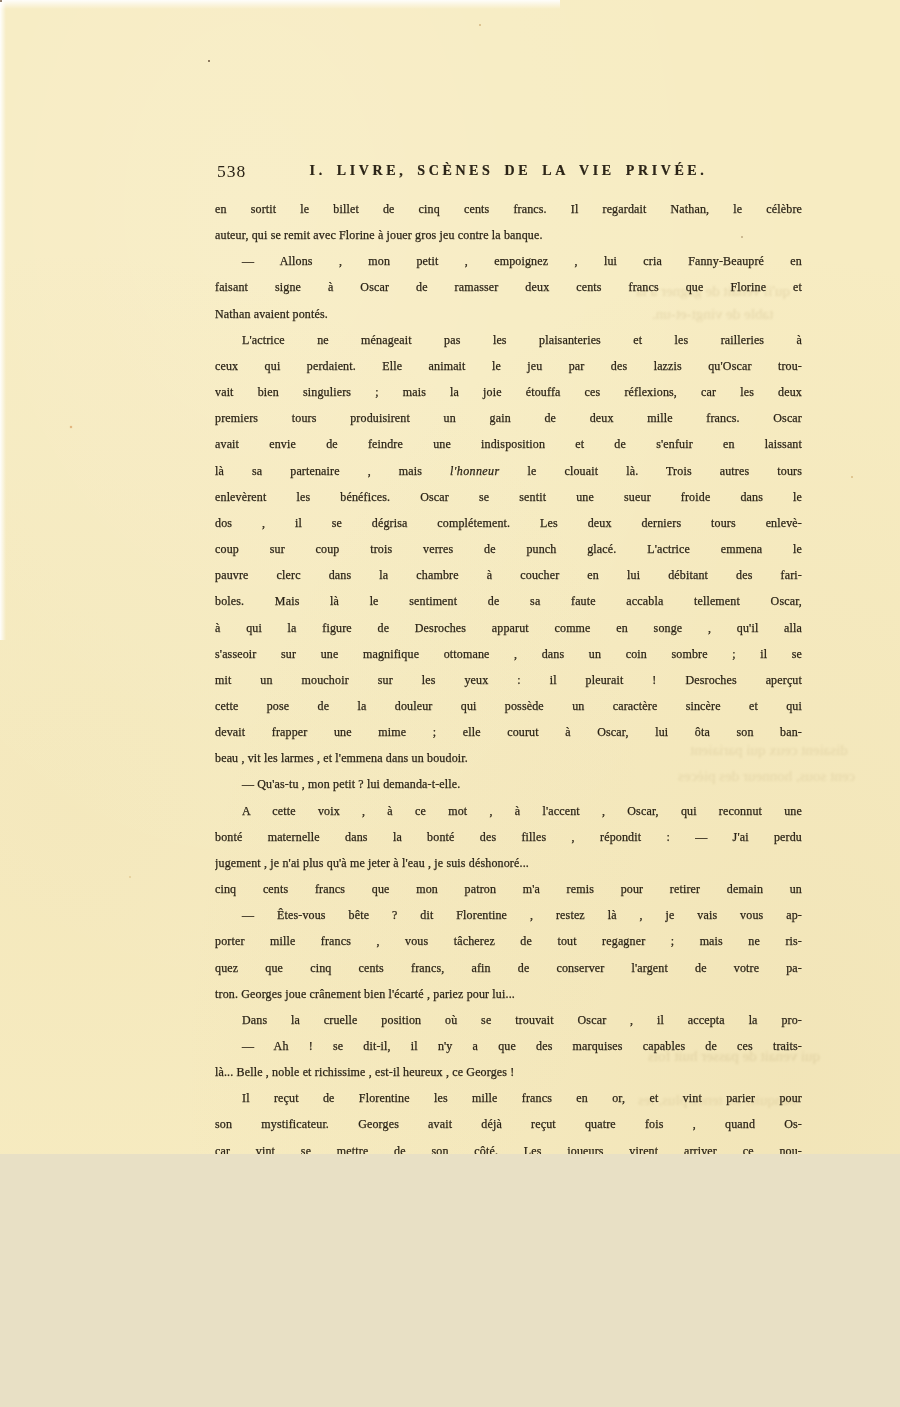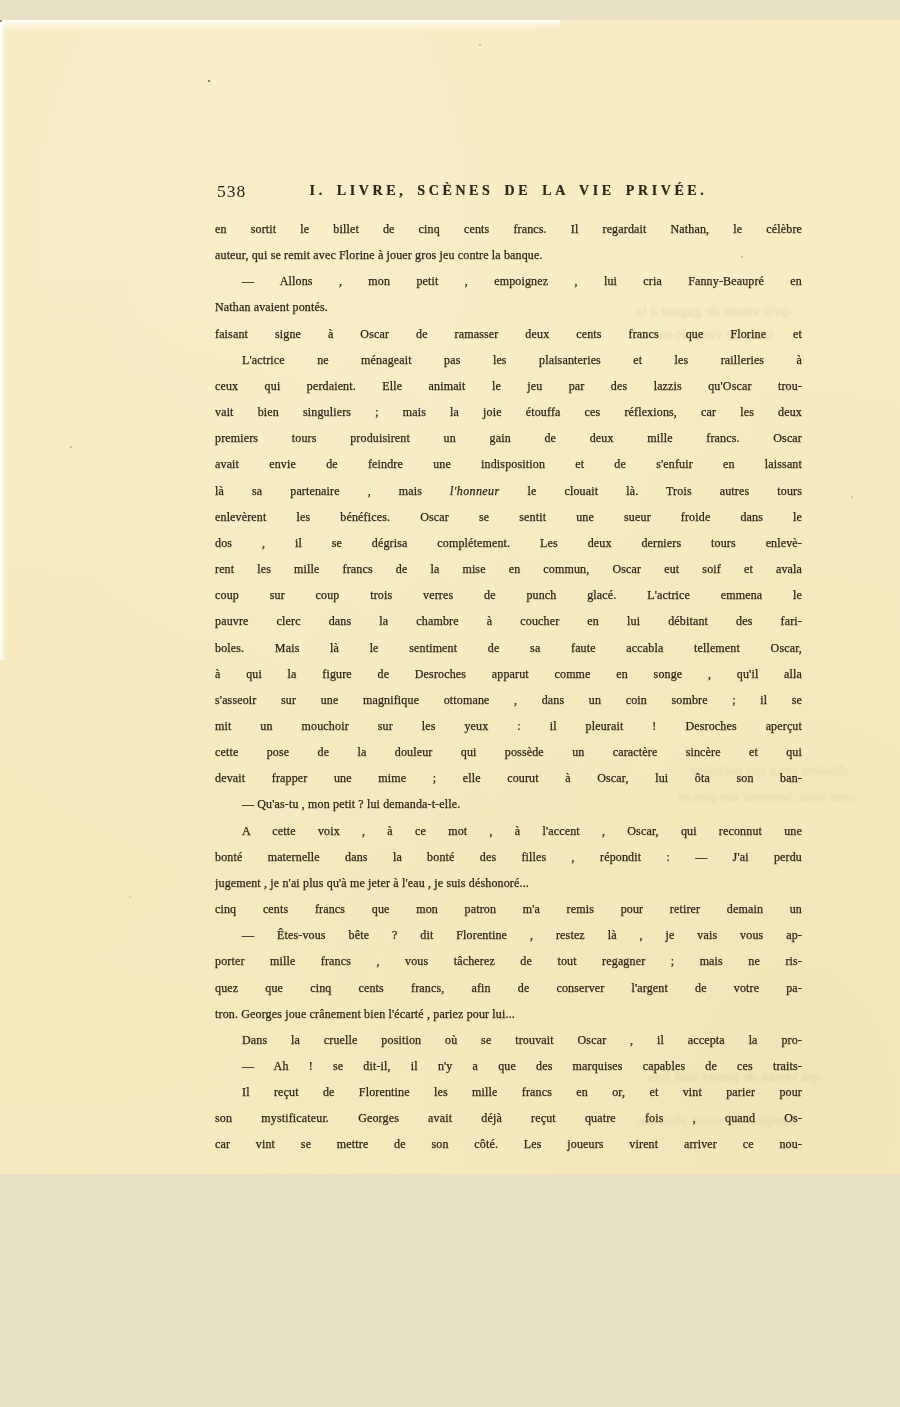--- a/index.html
+++ b/index.html
@@ -6,21 +6,20 @@
   body{width:900px;height:1407px;background:#e8e0c5;}
   .page{
     position:relative;width:900px;height:1154px;overflow:hidden;
     background:
       radial-gradient(ellipse at 28% 18%, rgba(255,255,255,.10), transparent 62%),
       radial-gradient(ellipse at 88% 94%, rgba(188,156,84,.09), transparent 55%),
       radial-gradient(ellipse at 8% 70%, rgba(200,170,90,.06), transparent 50%),
       #f7ecc2;
     font-family:"Liberation Serif","DejaVu Serif",serif;
     color:#2c2518;
-    margin-top:20px;
   }
   
   .edge-left{position:absolute;left:0;top:0;width:6px;height:640px;
     background:linear-gradient(90deg,rgba(255,255,255,.95),rgba(255,255,255,0));
     pointer-events:none;}
   .edge-top{position:absolute;left:0;top:0;width:560px;height:9px;
     background:linear-gradient(180deg,rgba(255,255,255,.92),rgba(255,255,255,0));
     pointer-events:none;}
   .content{position:absolute;left:215px;top:161px;width:587px;}
   .header{position:relative;height:35px;}
@@ -82,49 +81,50 @@
 
   <div class="content">
     <div class="header">
       <span class="page-number">538</span>
       <span class="running-title">I. LIVRE, SCÈNES DE LA VIE PRIVÉE.</span>
     </div>
     <div class="text-block">
         <div class="line"><span>en sortit le billet de cinq cents francs. Il regardait Nathan, le célèbre</span></div>
         <div class="line njust"><span>auteur, qui se remit avec Florine à jouer gros jeu contre la banque.</span></div>
         <div class="line indent"><span>— Allons , mon petit , empoignez , lui cria Fanny-Beaupré en</span></div>
+        <div class="line"><span>faisant signe à Oscar de ramasser deux cents francs que Florine et</span></div>
         <div class="line njust"><span>Nathan avaient pontés.</span></div>
-        <div class="line"><span>faisant signe à Oscar de ramasser deux cents francs que Florine et</span></div>
         <div class="line indent"><span>L'actrice ne ménageait pas les plaisanteries et les railleries à</span></div>
         <div class="line"><span>ceux qui perdaient. Elle animait le jeu par des lazzis qu'Oscar trou-</span></div>
         <div class="line"><span>vait bien singuliers ; mais la joie étouffa ces réflexions, car les deux</span></div>
         <div class="line"><span>premiers tours produisirent un gain de deux mille francs. Oscar</span></div>
         <div class="line"><span>avait envie de feindre une indisposition et de s'enfuir en laissant</span></div>
         <div class="line"><span>là sa partenaire , mais </span><span class="it">l'honneur</span><span> le clouait là. Trois autres tours</span></div>
         <div class="line"><span>enlevèrent les bénéfices. Oscar se sentit une sueur froide dans le</span></div>
         <div class="line"><span>dos , il se dégrisa complétement. Les deux derniers tours enlevè-</span></div>
-        <div class="line"><span>rent les mille francs de la mise en commun, Oscar eut soif et avala</span></div>
         <div class="line"><span>coup sur coup trois verres de punch glacé. L'actrice emmena le</span></div>
         <div class="line"><span>pauvre clerc dans la chambre à coucher en lui débitant des fari-</span></div>
         <div class="line"><span>boles. Mais là le sentiment de sa faute accabla tellement Oscar,</span></div>
         <div class="line"><span>à qui la figure de Desroches apparut comme en songe , qu'il alla</span></div>
         <div class="line"><span>s'asseoir sur une magnifique ottomane , dans un coin sombre ; il se</span></div>
         <div class="line"><span>mit un mouchoir sur les yeux : il pleurait ! Desroches aperçut</span></div>
         <div class="line"><span>cette pose de la douleur qui possède un caractère sincère et qui</span></div>
         <div class="line"><span>devait frapper une mime ; elle courut à Oscar, lui ôta son ban-</span></div>
+        <div class="line njust"><span>beau , vit les larmes , et l'emmena dans un boudoir.</span></div>
         <div class="line indent njust"><span>— Qu'as-tu , mon petit ? lui demanda-t-elle.</span></div>
         <div class="line indent"><span>A cette voix , à ce mot , à l'accent , Oscar, qui reconnut une</span></div>
         <div class="line"><span>bonté maternelle dans la bonté des filles , répondit : — J'ai perdu</span></div>
         <div class="line njust"><span>jugement , je n'ai plus qu'à me jeter à l'eau , je suis déshonoré...</span></div>
         <div class="line"><span>cinq cents francs que mon patron m'a remis pour retirer demain un</span></div>
         <div class="line indent"><span>— Êtes-vous bête ? dit Florentine , restez là , je vais vous ap-</span></div>
         <div class="line"><span>porter mille francs , vous tâcherez de tout regagner ; mais ne ris-</span></div>
         <div class="line"><span>quez que cinq cents francs, afin de conserver l'argent de votre pa-</span></div>
         <div class="line njust"><span>tron. Georges joue crânement bien l'écarté , pariez pour lui...</span></div>
         <div class="line indent"><span>Dans la cruelle position où se trouvait Oscar , il accepta la pro-</span></div>
         <div class="line indent"><span>— Ah ! se dit-il, il n'y a que des marquises capables de ces traits-</span></div>
+        <div class="line njust"><span>là... Belle , noble et richissime , est-il heureux , ce Georges !</span></div>
         <div class="line indent"><span>Il reçut de Florentine les mille francs en or, et vint parier pour</span></div>
         <div class="line"><span>son mystificateur. Georges avait déjà reçut quatre fois , quand Os-</span></div>
         <div class="line"><span>car vint se mettre de son côté. Les joueurs virent arriver ce nou-</span></div>
       </div>
   </div>
 
 </div>
 
 </body></html>

